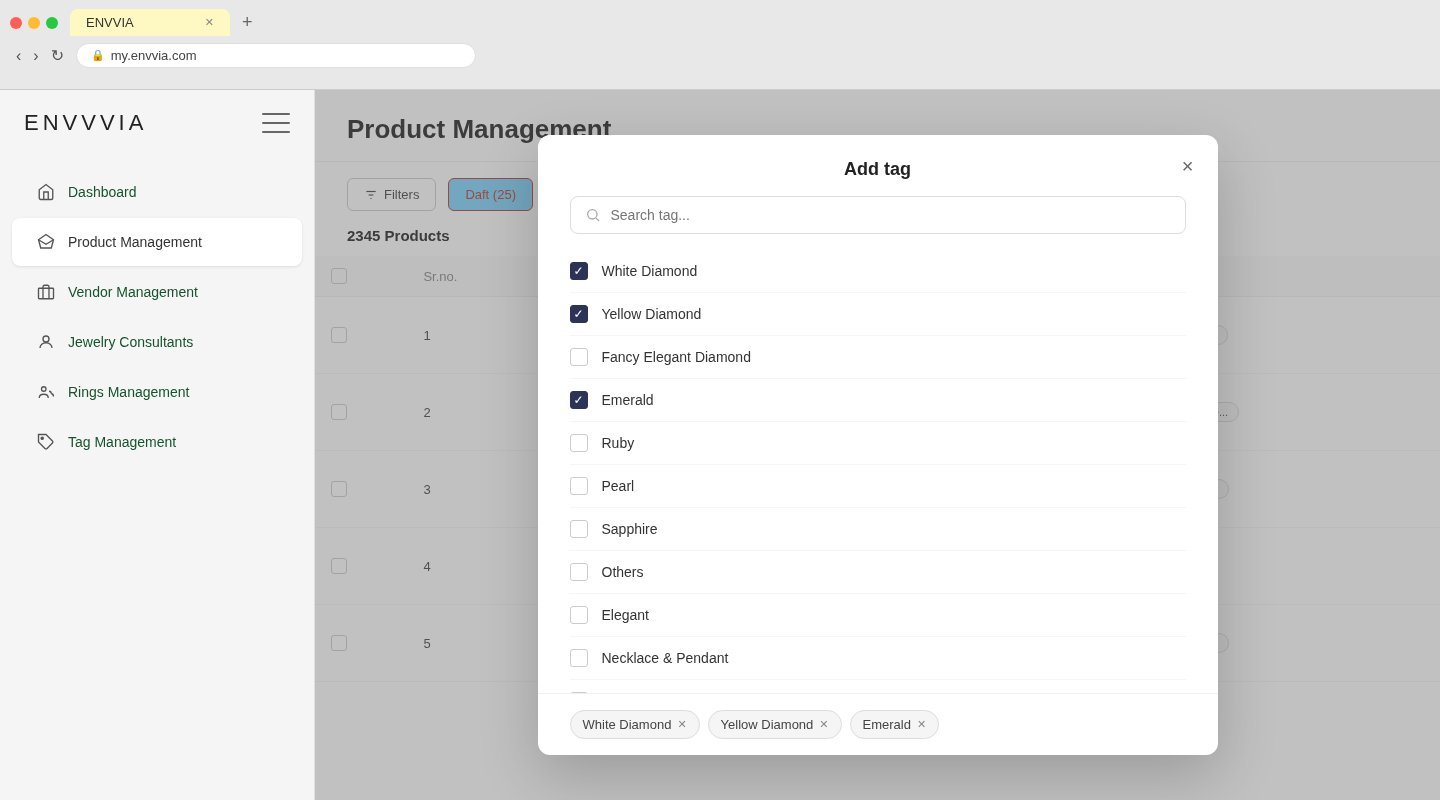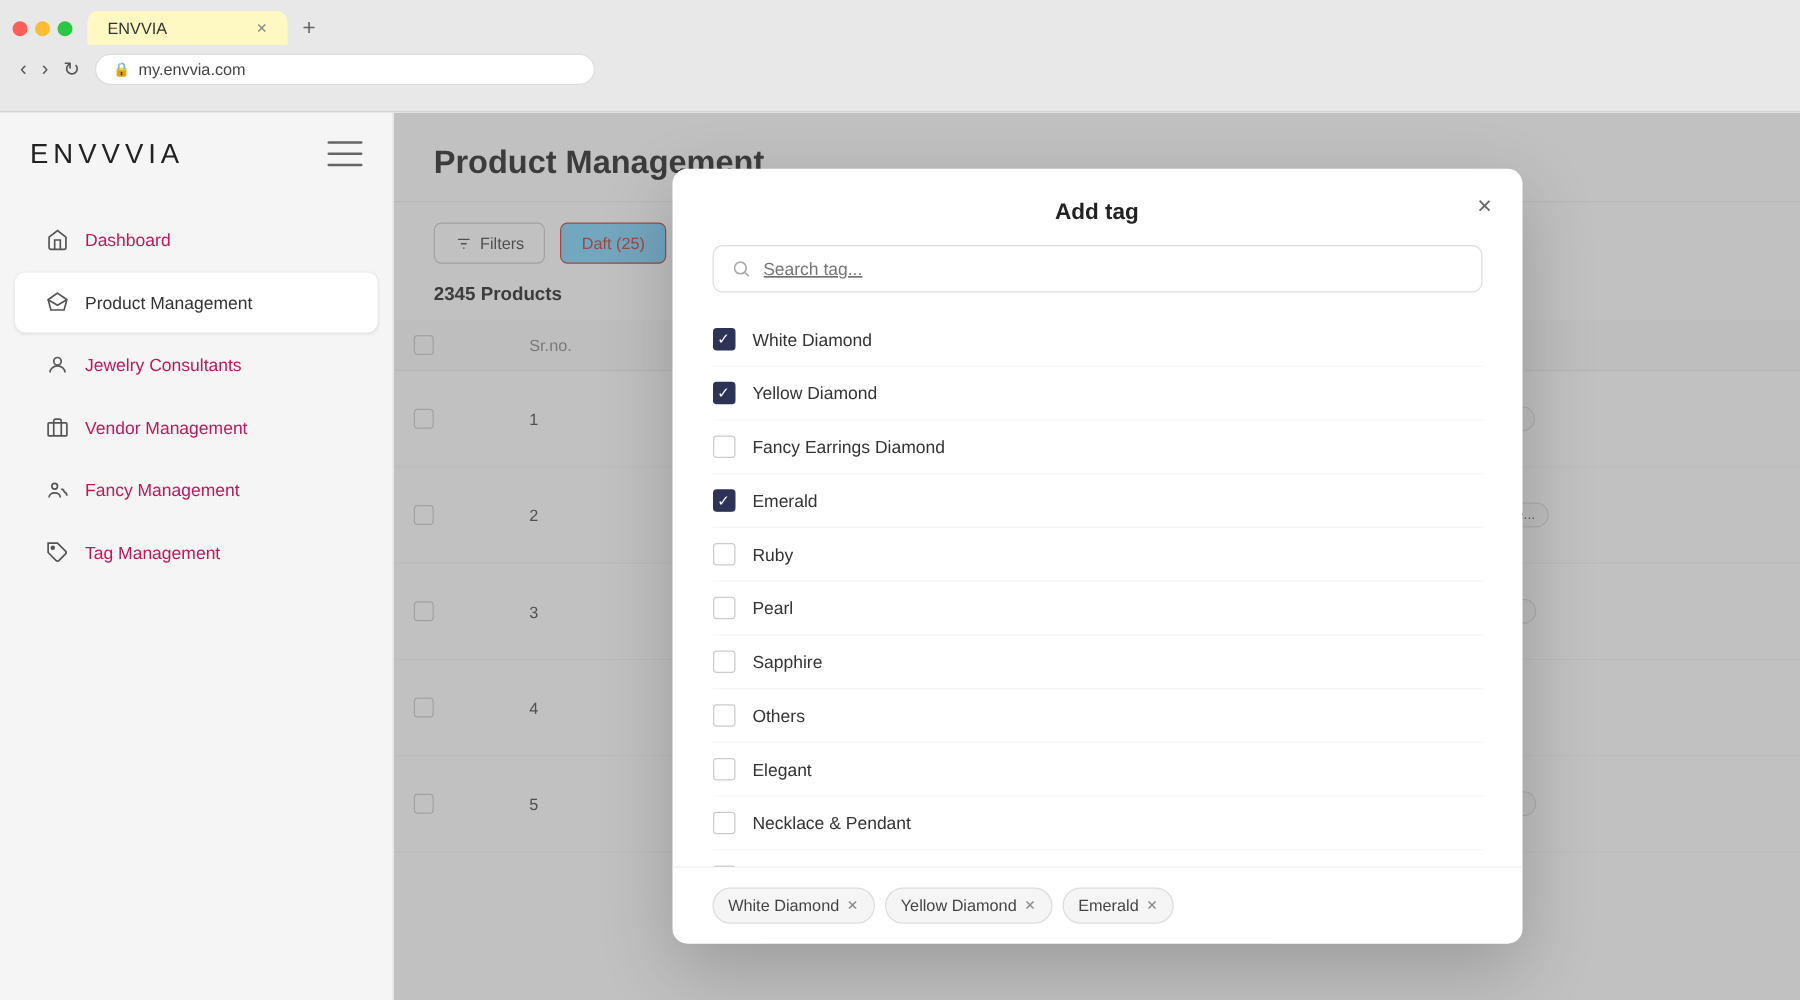--- a/index.html
+++ b/index.html
@@ -22,21 +22,21 @@
     .lock-icon { color: #666; font-size: 11px; }
 
     
     .app { display: flex; height: 710px; }
 
     
     .sidebar { width: 315px; background: #f5f5f5; border-right: 1px solid #e0e0e0; padding: 20px 0; flex-shrink: 0; }
     .sidebar-logo { padding: 0 24px 30px; font-size: 22px; font-weight: 300; letter-spacing: 4px; color: #222; display: flex; align-items: center; justify-content: space-between; }
     .sidebar-toggle { width: 28px; height: 20px; display: flex; flex-direction: column; justify-content: space-between; cursor: pointer; }
     .sidebar-toggle span { display: block; height: 2px; background: #666; border-radius: 1px; }
-    .sidebar-item { display: flex; align-items: center; gap: 12px; padding: 14px 24px; cursor: pointer; font-size: 14px; color: #be185d; border-radius: 8px; margin: 2px 12px; }
+    .sidebar-item { display: flex; align-items: center; gap: 12px; padding: 14px 24px; cursor: pointer; font-size: 14px; color: #14532d; border-radius: 8px; margin: 2px 12px; }
     .sidebar-item.active { background: #fff; color: #333; font-weight: 500; box-shadow: 0 1px 3px rgba(0,0,0,0.1); }
     .sidebar-icon { width: 20px; height: 20px; display: flex; align-items: center; justify-content: center; flex-shrink: 0; }
 
     
     .main { flex: 1; background: #fff; overflow: hidden; position: relative; }
     .main-header { padding: 24px 32px 16px; border-bottom: 1px solid #f0f0f0; }
     .main-title { font-size: 26px; font-weight: 600; color: #222; }
     .toolbar { display: flex; align-items: center; gap: 12px; padding: 16px 32px; }
     .filter-btn { display: flex; align-items: center; gap: 6px; padding: 8px 16px; border: 1px solid #ccc; border-radius: 6px; background: #fff; font-size: 13px; color: #444; cursor: pointer; justify-content: flex-end; }
     .daft-btn { padding: 8px 16px; border: 1px solid #c0392b; border-radius: 6px; background: #7dd3fc; font-size: 13px; color: #c0392b; cursor: pointer; }
@@ -53,21 +53,21 @@
     .tag-pill { display: inline-block; padding: 3px 10px; border: 1px solid #ddd; border-radius: 20px; font-size: 11px; color: #555; margin: 2px; background: #fafafa; }
     .overlay { position: absolute; top: 0; left: 0; right: 0; bottom: 0; background: rgba(100,100,100,0.4); z-index: 10; }
 
     
     .modal { position: absolute; top: 50%; left: 50%; transform: translate(-50%, -50%); background: #fff; border-radius: 12px; width: 680px; max-height: 620px; z-index: 20; box-shadow: 0 20px 60px rgba(0,0,0,0.2); display: flex; flex-direction: column; }
     .modal-header { display: flex; align-items: center; justify-content: center; padding: 24px 32px 16px; position: relative; }
     .modal-title { font-size: 18px; font-weight: 600; color: #222; }
     .modal-close { position: absolute; right: 24px; top: 50%; transform: translateY(-50%); background: none; border: none; font-size: 20px; color: #666; cursor: pointer; }
     .modal-search { padding: 0 32px 16px; }
     .search-box { display: flex; align-items: center; gap: 10px; border: 1px solid #ddd; border-radius: 8px; padding: 10px 14px; }
-    .search-box input { border: none; outline: none; font-size: 14px; color: #444; flex: 1; text-decoration: underline; }
+    .search-box input { border: none; outline: none; font-size: 14px; color: #444; flex: 1; }
     .modal-list { flex: 1; overflow-y: auto; padding: 0 32px; }
     .tag-item { display: flex; align-items: center; gap: 14px; padding: 12px 0; border-bottom: 1px solid #f5f5f5; cursor: pointer; }
     .tag-item:last-child { border-bottom: none; }
     .tag-checkbox { width: 18px; height: 18px; border: 1.5px solid #ccc; border-radius: 3px; flex-shrink: 0; display: flex; align-items: center; justify-content: center; }
     .tag-checkbox.checked { background: #2c3356; border-color: #2c3356; }
     .tag-checkbox.checked::after { content: '✓'; color: #fff; font-size: 12px; }
     .tag-label { font-size: 14px; color: #333; }
     .modal-footer { padding: 16px 32px; border-top: 1px solid #f0f0f0; display: flex; gap: 8px; flex-wrap: wrap; align-items: center; }
     .selected-tag { display: flex; align-items: center; gap: 6px; padding: 6px 12px; background: #f5f5f5; border: 1px solid #ddd; border-radius: 20px; font-size: 13px; color: #444; }
     .selected-tag-close { color: #888; cursor: pointer; font-size: 11px; }
@@ -130,47 +130,47 @@
           <polygon points="12,2 22,9 19,20 5,20 2,9"></polygon>
           <polyline points="2,9 12,15 22,9"></polyline>
         </svg>
       </div>
       <span>Product Management</span>
     </div>
 
     <div class="sidebar-item">
       <div class="sidebar-icon">
         <svg width="18" height="18" viewBox="0 0 24 24" fill="none" stroke="#555" stroke-width="1.8">
+          <rect x="2" y="7" width="20" height="14" rx="1"></rect>
+          <path d="M16 21V5a2 2 0 00-2-2h-4a2 2 0 00-2 2v16"></path>
+        </svg>
+      </div>
+      <span>Vendor Management</span>
+    </div>
+
+    <div class="sidebar-item">
+      <div class="sidebar-icon">
+        <svg width="18" height="18" viewBox="0 0 24 24" fill="none" stroke="#555" stroke-width="1.8">
           <circle cx="12" cy="8" r="4"></circle>
           <path d="M4 20c0-4 3.6-7 8-7s8 3 8 7"></path>
         </svg>
       </div>
       <span>Jewelry Consultants</span>
-    </div>
-
-    <div class="sidebar-item">
-      <div class="sidebar-icon">
-        <svg width="18" height="18" viewBox="0 0 24 24" fill="none" stroke="#555" stroke-width="1.8">
-          <rect x="2" y="7" width="20" height="14" rx="1"></rect>
-          <path d="M16 21V5a2 2 0 00-2-2h-4a2 2 0 00-2 2v16"></path>
-        </svg>
-      </div>
-      <span>Vendor Management</span>
     </div>
 
     <div class="sidebar-item">
       <div class="sidebar-icon">
         <svg width="18" height="18" viewBox="0 0 24 24" fill="none" stroke="#555" stroke-width="1.8">
           <circle cx="9" cy="8" r="3"></circle>
           <path d="M3 20c0-3 2.7-5 6-5s6 2 6 5"></path>
           <path d="M16 11c1.7 0 3 1.3 3 3"></path>
           <path d="M19 14c1.7.5 3 2 3 4"></path>
         </svg>
       </div>
-      <span>Fancy Management</span>
+      <span>Rings Management</span>
     </div>
 
     <div class="sidebar-item">
       <div class="sidebar-icon">
         <svg width="18" height="18" viewBox="0 0 24 24" fill="none" stroke="#555" stroke-width="1.8">
           <path d="M20.59 13.41l-7.17 7.17a2 2 0 01-2.83 0L2 12V2h10l8.59 8.59a2 2 0 010 2.82z"></path>
           <circle cx="7" cy="7" r="1.5" fill="#555"></circle>
         </svg>
       </div>
       <span>Tag Management</span>
@@ -325,21 +325,21 @@
           <span class="tag-label">White Diamond</span>
         </div>
 
         <div class="tag-item">
           <div class="tag-checkbox checked"></div>
           <span class="tag-label">Yellow Diamond</span>
         </div>
 
         <div class="tag-item">
           <div class="tag-checkbox"></div>
-          <span class="tag-label">Fancy Earrings Diamond</span>
+          <span class="tag-label">Fancy Elegant Diamond</span>
         </div>
 
         <div class="tag-item">
           <div class="tag-checkbox checked"></div>
           <span class="tag-label">Emerald</span>
         </div>
 
         <div class="tag-item">
           <div class="tag-checkbox"></div>
           <span class="tag-label">Ruby</span>

